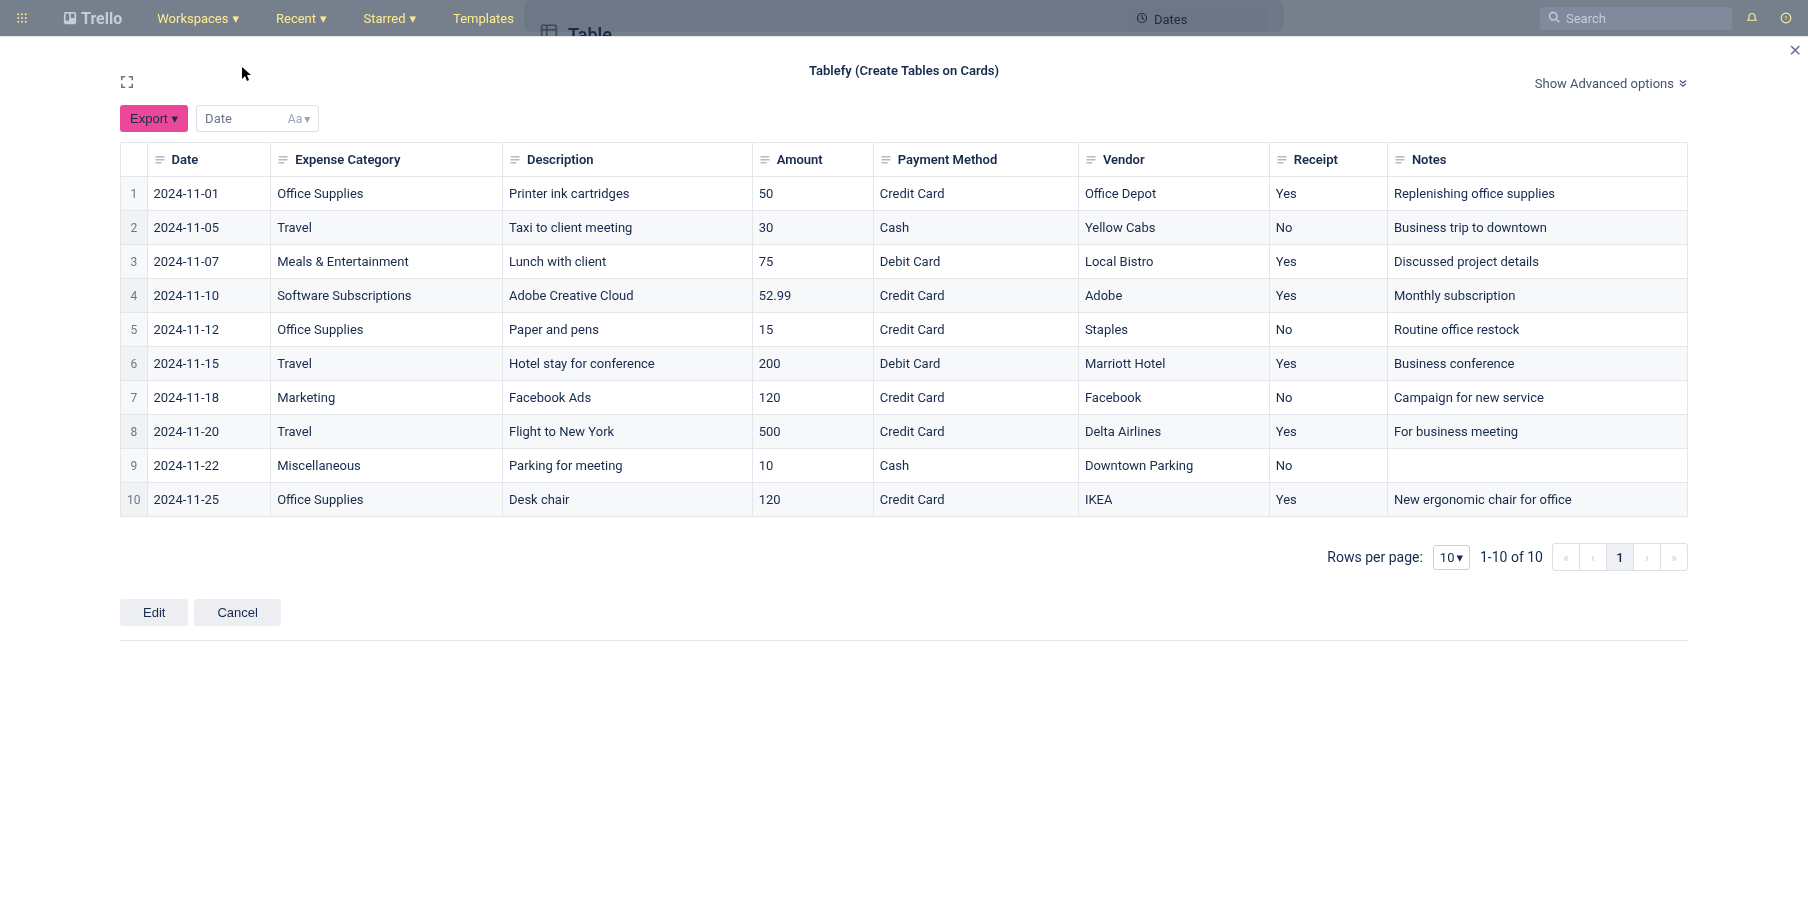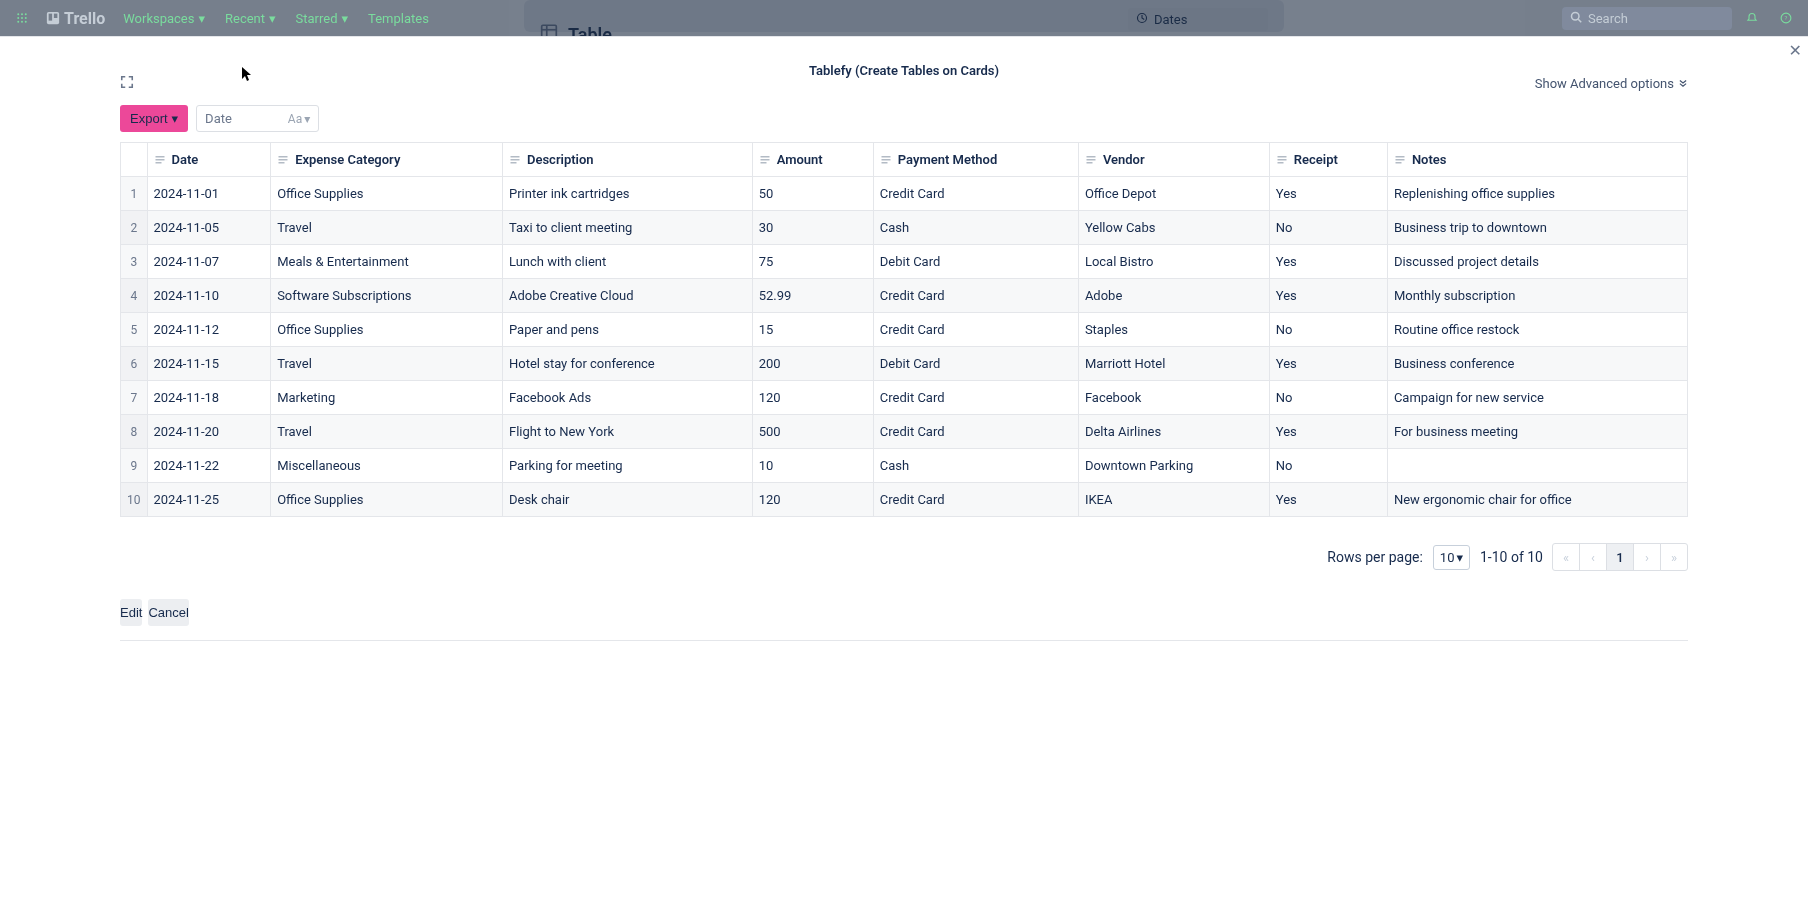--- a/index.html
+++ b/index.html
@@ -1,24 +1,24 @@
 <!DOCTYPE html>
 <html><head>
 <meta charset="utf-8">
 <style>
   * { box-sizing: border-box; margin: 0; padding: 0; }
   body { font-family: -apple-system, BlinkMacSystemFont, "Segoe UI", Roboto, sans-serif; font-size: 14px; color: #172b4d; background: #fff; }
 
   
   .trello-nav { background: #1c2b41; height: 36px; display: flex; align-items: center; padding: 0 8px; opacity: 0.6; pointer-events: none; }
-  .trello-nav .left { display: flex; align-items: center; gap: 4px; }
+  .trello-nav .left { display: flex; align-items: center; gap: 21px; }
   .trello-nav .right { margin-left: auto; display: flex; align-items: center; gap: 6px; }
-  .nav-btn { color: #22c55e; padding: 4px 8px; display: flex; align-items: center; gap: 4px; font-size: 13px; border-radius: 3px; }
+  .nav-btn { color: #fde047; padding: 4px 8px; display: flex; align-items: center; gap: 4px; font-size: 13px; border-radius: 3px; }
   .nav-logo { color: #9fadbc; font-weight: 700; font-size: 16px; display:flex; align-items:center; gap:4px; padding: 0 6px; }
-  .nav-search { background: #2c3e5d; color:#9fadbc; padding: 4px 8px; border-radius: 4px; display:flex; align-items:center; gap:6px; width: 170px; font-size: 13px; }
+  .nav-search { background: #2c3e5d; color:#9fadbc; padding: 4px 8px; border-radius: 4px; display:flex; align-items:center; gap:6px; width: 192px; font-size: 13px; }
 
   
   .card-back { position: absolute; top:0; left:50%; transform:translateX(-50%); width:760px; background:#e9ecf0; border-radius:6px; padding: 0; z-index: -1; height:32px; display:flex; align-items:flex-start; }
   .card-back-inner { display:flex; width:100%; padding: 8px 16px 0 16px; align-items:center; }
   .card-back-title { font-size: 18px; font-weight:600; color:#172b4d; display:flex; align-items:center; gap:10px; }
   .card-back-side { margin-left:auto; display:flex; flex-direction:column; gap:6px; }
   .side-btn { background:#e4e6ea; color:#172b4d; font-size:13px; padding:4px 8px; border-radius:3px; display:flex; align-items:center; gap:6px; width:140px; }
 
   
   .tf-bar { background:#fff; border-top:1px solid #e4e6ea; border-bottom:0; height: 27px; display:flex; align-items:center; position:relative; }
@@ -43,21 +43,21 @@
   table.data th.rownum-h { width:26px; }
   table.data td.rownum { text-align:center; color:#6b778c; font-size:12px; background:#f7f8f9; width:26px; }
   table.data tbody tr:nth-child(even) td { background:#f7f8f9; }
   table.data tbody tr:nth-child(even) td.rownum { background:#f1f2f4; }
   .th-wrap { display:flex; align-items:center; gap:6px; }
   .col-icon { color:#9ba5b3; display:inline-flex; }
 
   
   .footer { display:flex; align-items:center; margin-top: 26px; }
   .footer-left { display:flex; gap:6px; margin-top: 28px; }
-  .btn-grey { background:#eceef1; border:0; padding:6px 0; font-size:13px; font-weight:500; border-radius:3px; cursor:pointer; color:#172b4d; }
+  .btn-grey { background:#eceef1; border:0; padding:6px 23px; font-size:13px; font-weight:500; border-radius:3px; cursor:pointer; color:#172b4d; }
   .pager { margin-left:auto; display:flex; align-items:center; gap:10px; }
   .rpp-label { font-size:14px; }
   .rpp-select { border:1px solid #c7d0db; border-radius:3px; padding:4px 6px; font-size:13px; display:flex; align-items:center; gap:2px; cursor:pointer; }
   .range { font-size:14px; }
   .page-btns { display:flex; }
   .pbtn { border:1px solid #dcdfe4; width:28px; height:28px; display:flex; align-items:center; justify-content:center; font-size:13px; color:#6b778c; cursor:pointer; margin-left:-1px; background:#fff; }
   .pbtn.first { border-radius:3px 0 0 3px; }
   .pbtn.last { border-radius:0 3px 3px 0; }
   .pbtn.active { background:#eef0f3; color:#172b4d; font-weight:500; }
   .pbtn.disabled { color:#c7d0db; cursor:default; }

